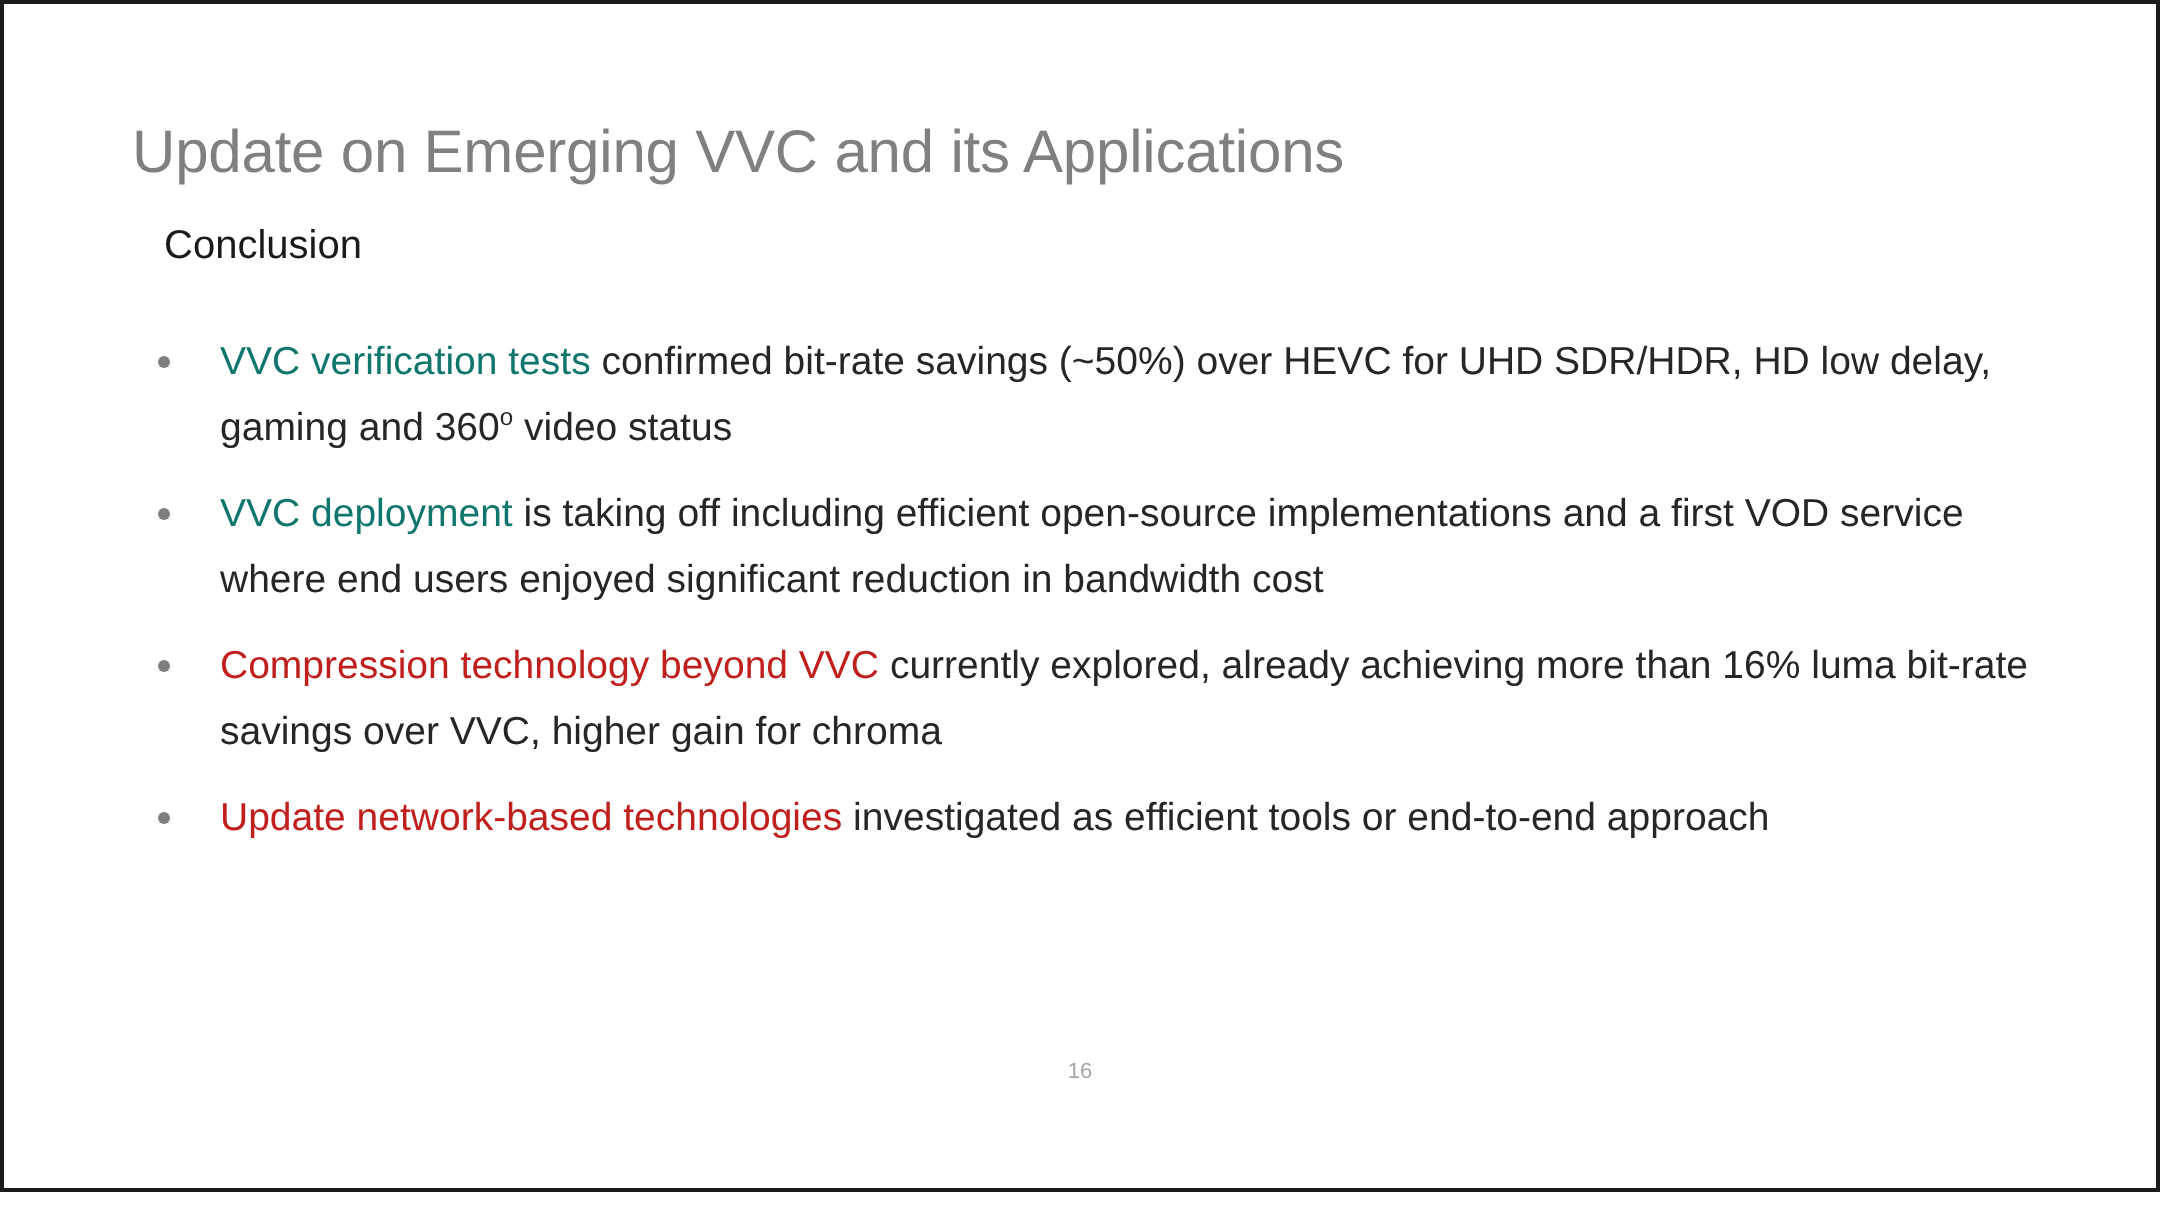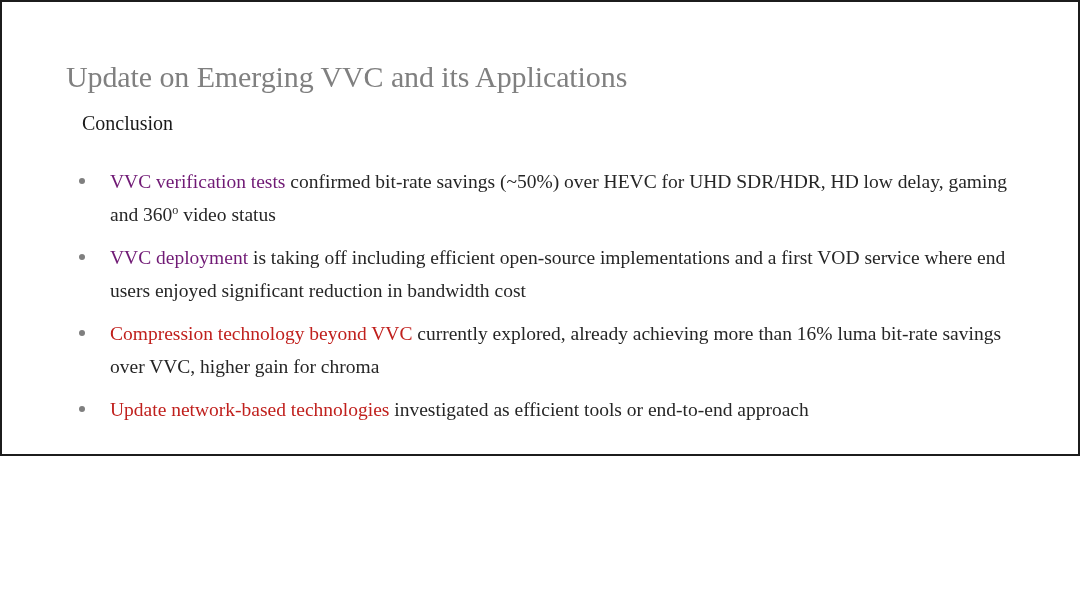--- a/index.html
+++ b/index.html
@@ -8,26 +8,25 @@
     background: #ffffff;
   }
 
   body {
     font-family: "Liberation Sans", sans-serif;
   }
 
   .slide {
     position: relative;
     width: 1080px;
-    height: 456px;
+    height: 596px;
     box-sizing: border-box;
     background: #ffffff;
     border: 2px solid #1c1c1c;
     overflow: hidden;
-    font-family: Liberation Serif, serif;
   }
 
   .slide-title {
     position: absolute;
     left: 64px;
     top: 56px;
     font-size: 30px;
     line-height: 38px;
     font-weight: 400;
     color: #808080;
@@ -70,38 +69,38 @@
     height: 6px;
     border-radius: 50%;
     background: #7f7f7f;
   }
 
   .bullet-text {
     display: block;
   }
 
   .hl-green {
-    color: #701a75;
+    color: #0f766e;
   }
 
   .hl-red {
     color: #c0201d;
   }
 
   .sup {
     font-size: 0.62em;
     vertical-align: super;
     line-height: 0;
   }
 
   .page-number {
     position: absolute;
     left: 0;
     right: 0;
-    top: 559px;
+    top: 528px;
     text-align: center;
     font-size: 11px;
     color: #a6a6a6;
   }
 </style>
 </head>
 <body>
 
 <div class="slide">
 

